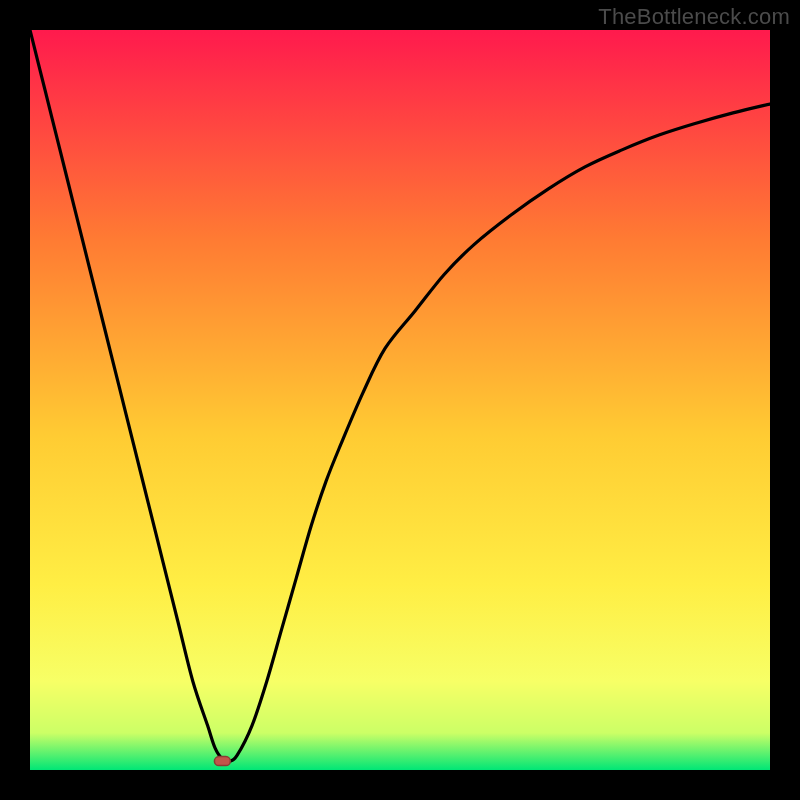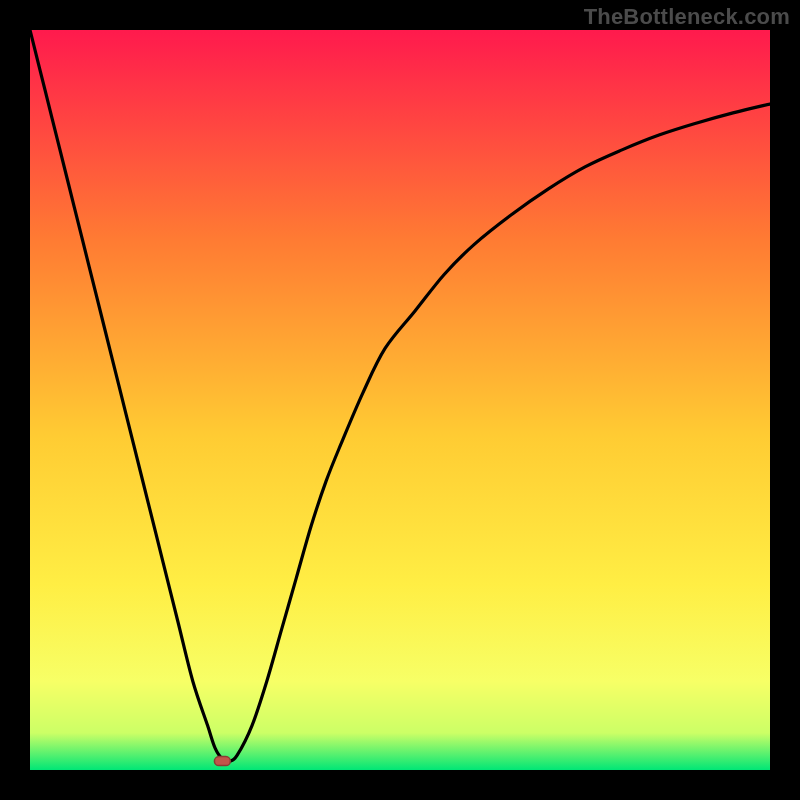--- a/index.html
+++ b/index.html
@@ -30,21 +30,21 @@
     display: block;
     width: 740px;
     height: 740px;
   }
   .watermark {
     position: absolute;
     top: 4px;
     right: 10px;
     color: #4b4b4b;
     font-size: 22px;
-    font-weight: 700;
+    font-weight: 400;
     letter-spacing: 0.2px;
     user-select: none;
   }
 </style>
 </head>
 <body>
 
 <div class="frame">
 
   <div class="watermark">TheBottleneck.com</div>

